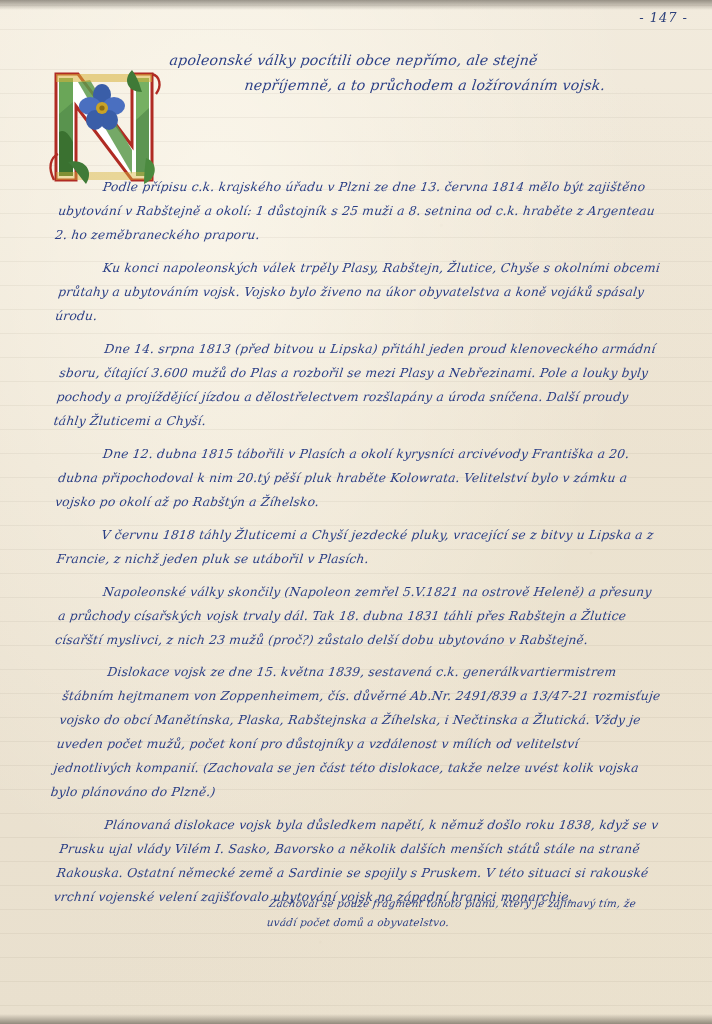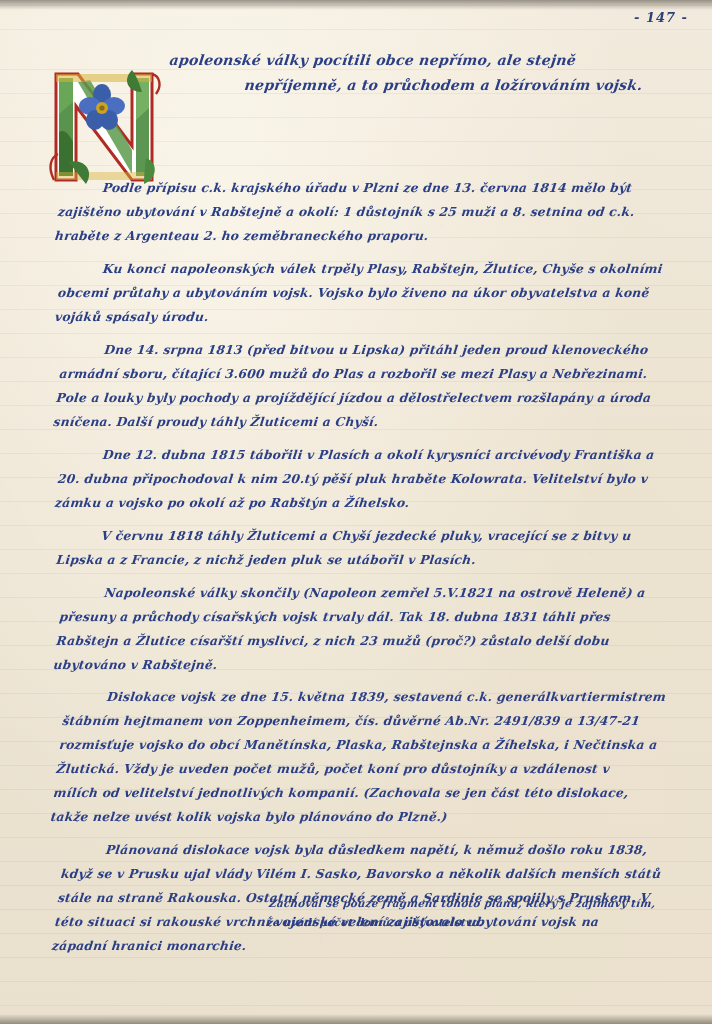--- a/index.html
+++ b/index.html
@@ -18,21 +18,20 @@
     position: relative;
     width: 712px;
     height: 1024px;
     background: #efe7d8;
     background-image:
       radial-gradient(ellipse at 30% 20%, rgba(255,252,242,0.65), rgba(255,255,255,0) 60%),
       radial-gradient(ellipse at 75% 80%, rgba(236,226,205,0.6), rgba(255,255,255,0) 65%),
       linear-gradient(180deg, #f2ebdd 0%, #ece3d2 45%, #e9e0ce 100%);
     box-sizing: border-box;
     overflow: hidden;
-    font-weight: bold;
   }
 
   
   .grain {
     position: absolute;
     inset: 0;
     pointer-events: none;
     opacity: 0.35;
     background-image:
       radial-gradient(circle at 12% 8%, rgba(160,140,110,0.10) 0 1px, transparent 2px),

